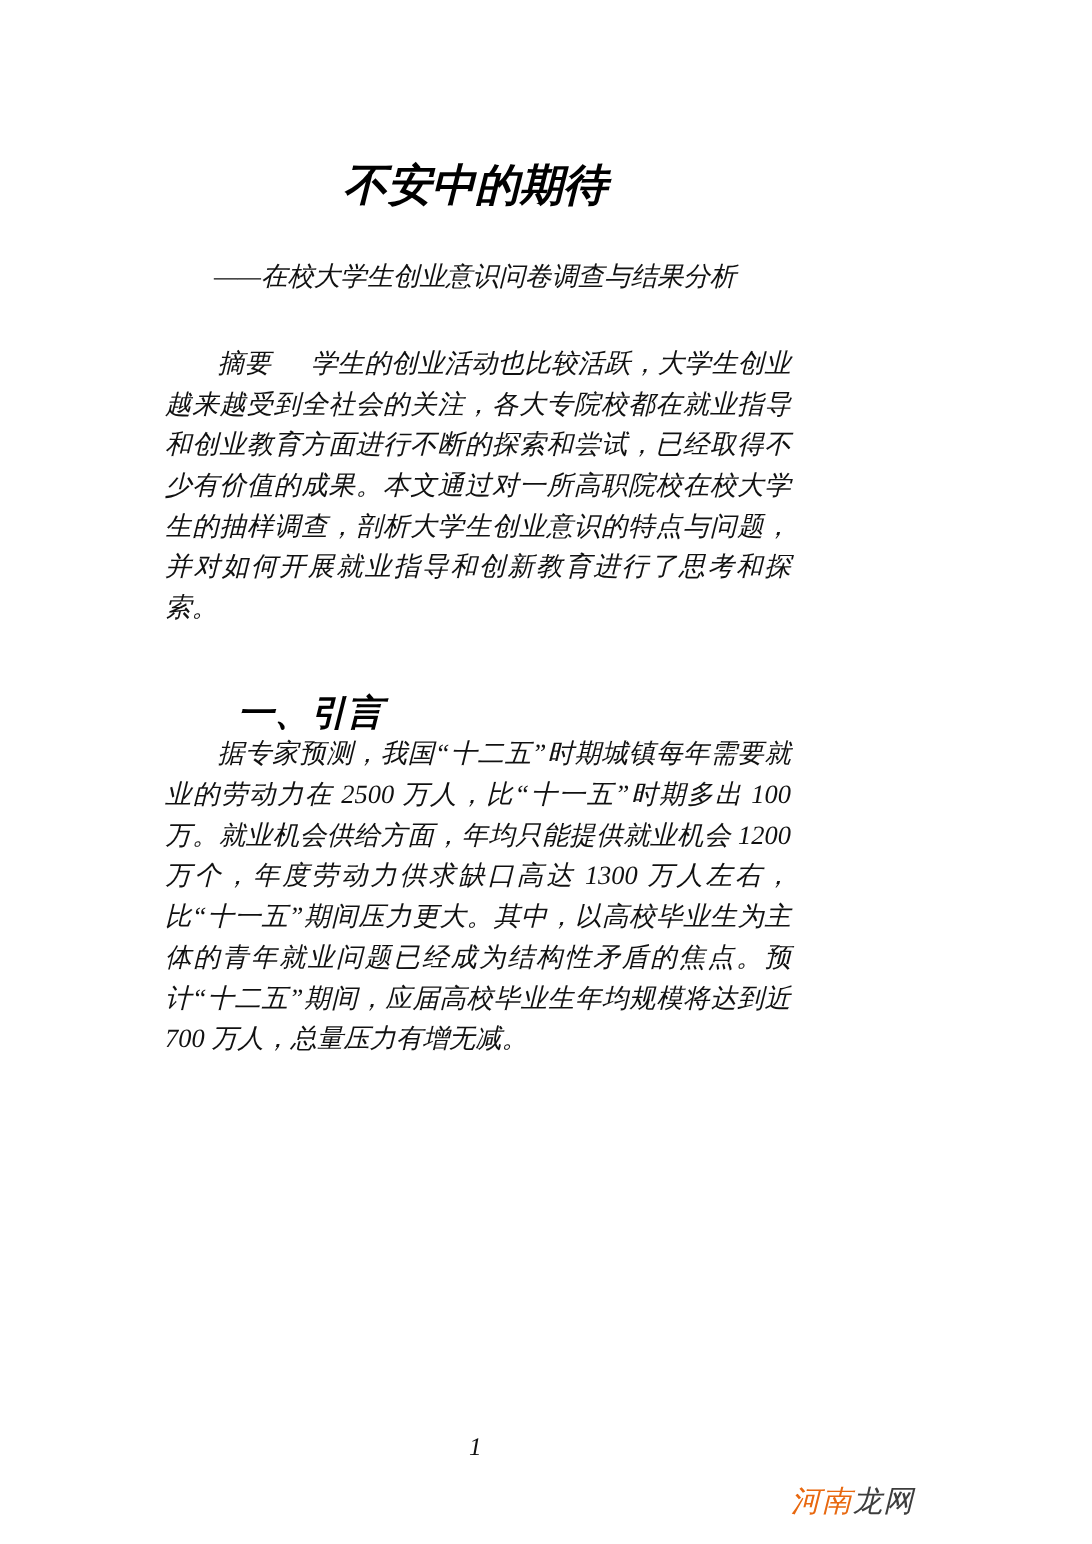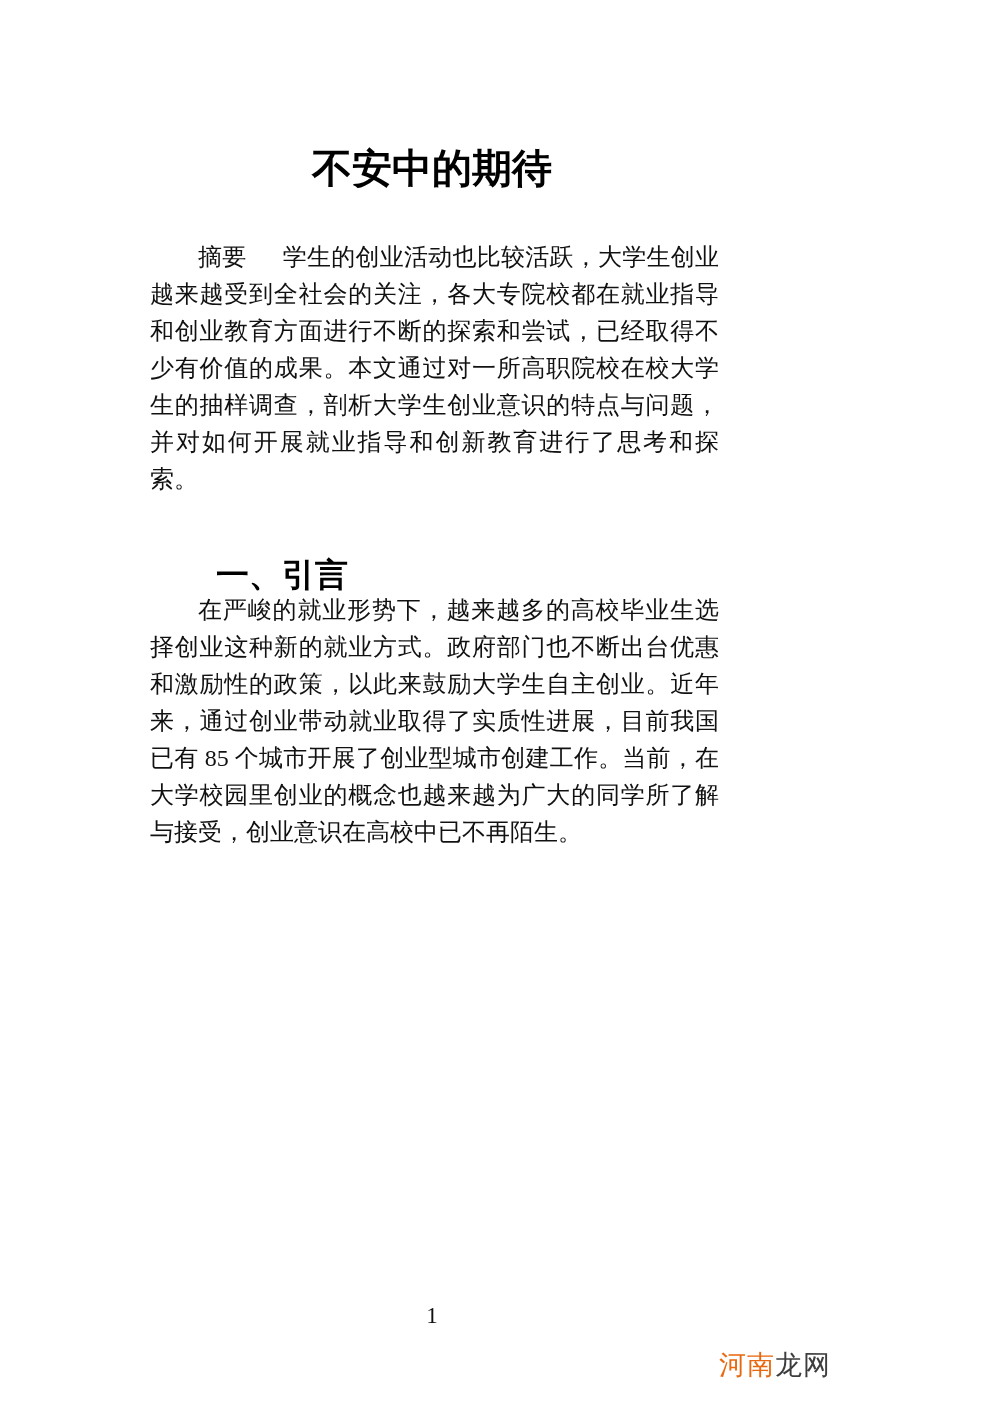--- a/index.html
+++ b/index.html
@@ -4,20 +4,21 @@
 <style>
   html, body { margin: 0; padding: 0; background: #ffffff; }
   .page {
     position: relative;
     width: 864px;
     height: 1404px;
     background: #ffffff;
     color: #111111;
     font-family: "Liberation Serif", "DejaVu Serif", serif;
     overflow: hidden;
+    font-style: italic;
   }
   .title {
     padding-top: 118px;
     font-size: 40px;
     line-height: 48px;
     font-weight: bold;
     text-align: center;
     color: #000000;
   }
   .subtitle {
@@ -82,29 +83,30 @@
     font-weight: 500;
   }
 </style>
 </head>
 <body>
 
 <div class="page">
 
   <h1 class="title">不安中的期待</h1>
 
+  <div class="subtitle">——在校大学生创业意识问卷调查与结果分析</div>
 
   <div class="content">
 
     <p class="abstract"><span>摘要</span><span class="gap"></span><span>学生的创业活动也比较活跃，大学生创业越来越受到全社会的关注，各大专院校都在就业指导和创业教育方面进行不断的探索和尝试，已经取得不少有价值的成果。本文通过对一所高职院校在校大学生的抽样调查，剖析大学生创业意识的特点与问题，并对如何开展就业指导和创新教育进行了思考和探索。</span></p>
 
 
     <h2 class="section-heading">一、引言</h2>
 
-    <p class="body-par">在严峻的就业形势下，越来越多的高校毕业生选择创业这种新的就业方式。政府部门也不断出台优惠和激励性的政策，以此来鼓励大学生自主创业。近年来，通过创业带动就业取得了实质性进展，目前我国已有 85 个城市开展了创业型城市创建工作。当前，在大学校园里创业的概念也越来越为广大的同学所了解与接受，创业意识在高校中已不再陌生。</p>
+    <p class="body-par first">据专家预测，我国“十二五”时期城镇每年需要就业的劳动力在 2500 万人，比“十一五”时期多出 100 万。就业机会供给方面，年均只能提供就业机会 1200 万个，年度劳动力供求缺口高达 1300 万人左右，比“十一五”期间压力更大。其中，以高校毕业生为主体的青年就业问题已经成为结构性矛盾的焦点。预计“十二五”期间，应届高校毕业生年均规模将达到近 700 万人，总量压力有增无减。</p>
 
   </div>
 
   <div class="page-number">1</div>
 
   <div class="watermark"><span style="color: rgb(232, 104, 15);">河南</span><span style="color: rgb(61, 61, 61);">龙网</span></div>
 
 </div>
 
 </body></html>

